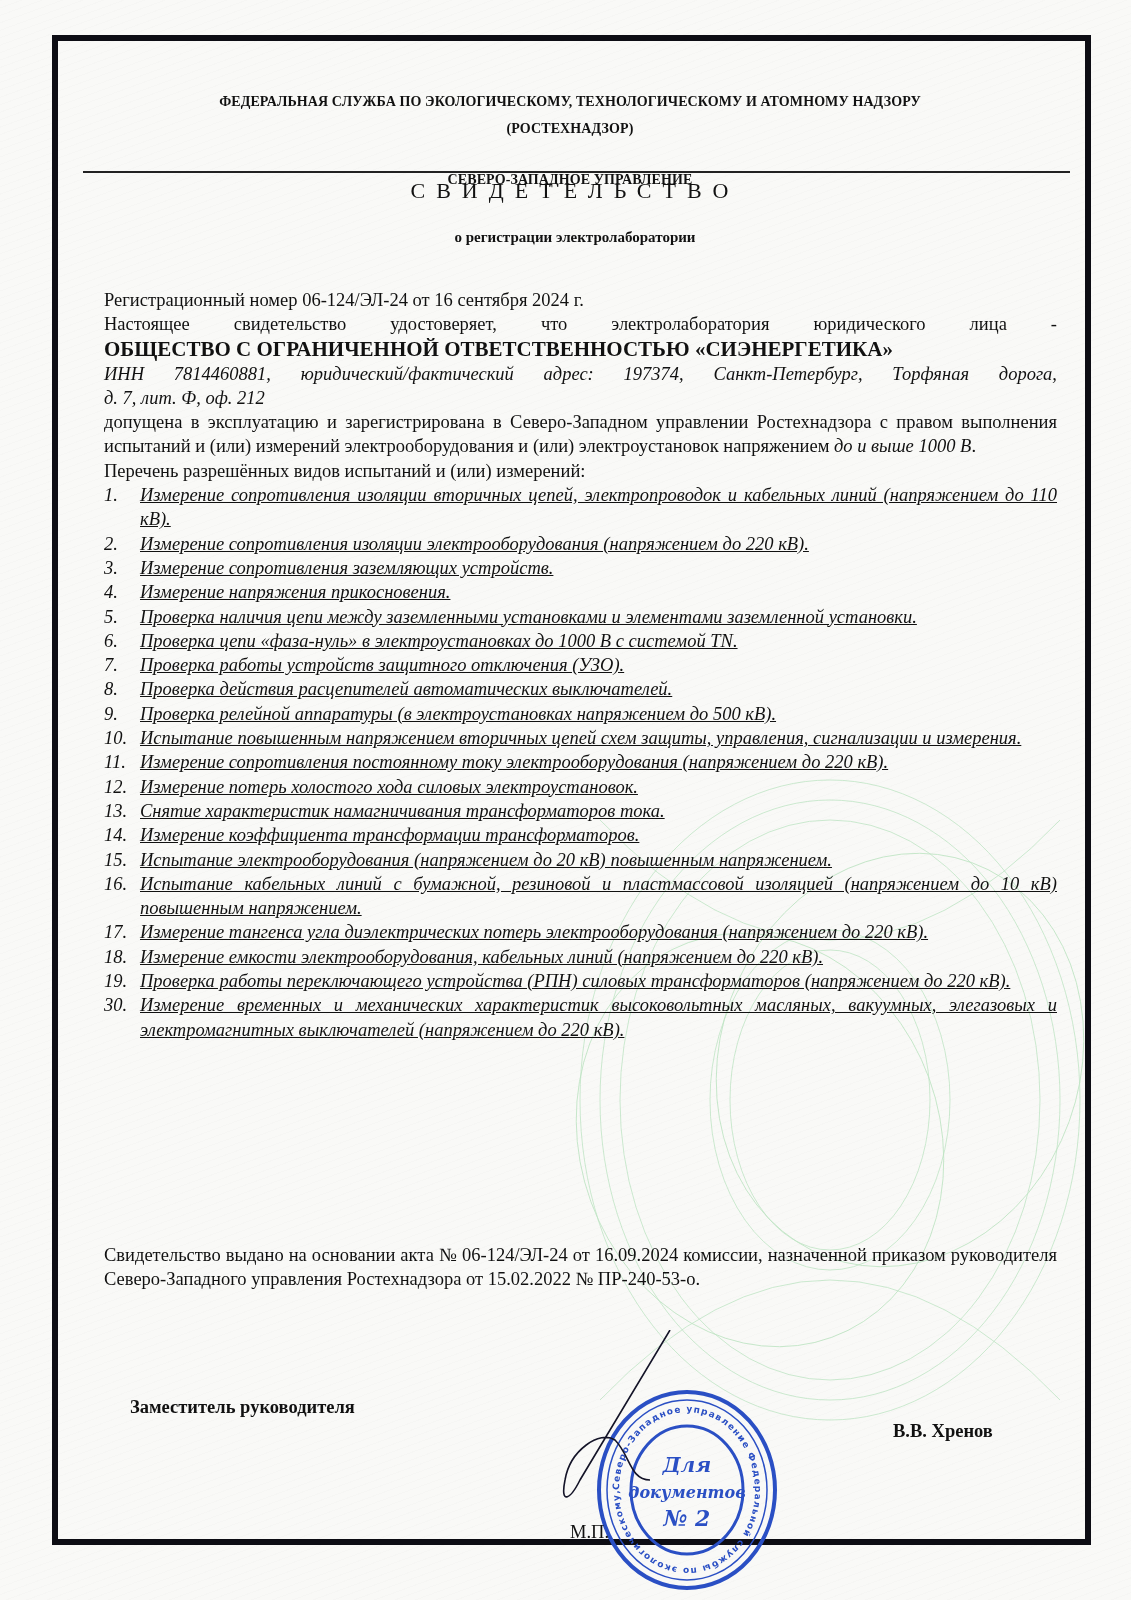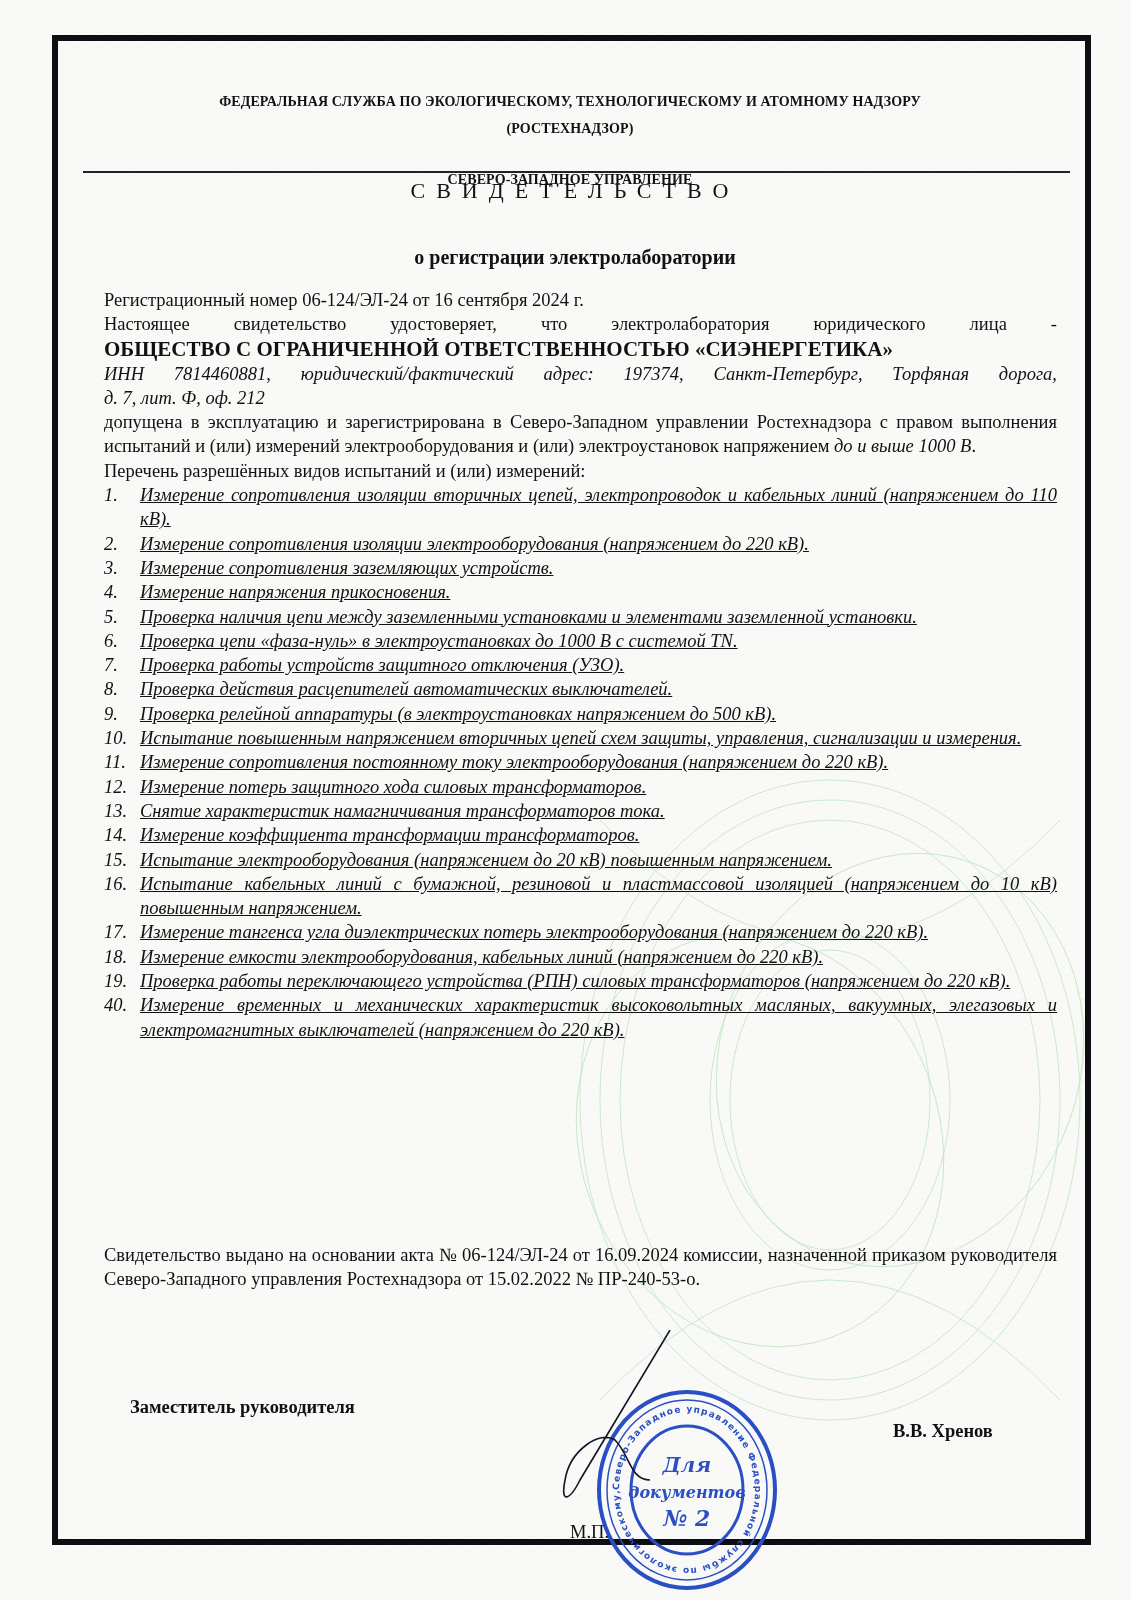--- a/index.html
+++ b/index.html
@@ -27,21 +27,21 @@
   .hdr {
     left:110px; width:920px; text-align:center; font-weight:bold; font-size:14px;
     letter-spacing:0.1px;
     margin-top:44px;
   }
   .rule { position:absolute; left:83px; top:171px; width:987px; height:2px; background:#222; }
   .title {
     left:60px; width:1030px; top:178px; text-align:center; font-weight:normal; font-size:22px;
     letter-spacing:11px;
   }
-  .subtitle { left:60px; width:1030px; top:246px; text-align:center; font-weight:bold; font-size:20px; }
+  .subtitle { left:60px; width:1030px; top:229px; text-align:center; font-weight:bold; font-size:15px; }
   .body { left:104px; width:953px; font-size:18.5px; line-height:24.3px; }
   .body p { margin:0; }
   .justify { text-align:justify; text-align-last:justify; }
   .justify-only { text-align:justify; }
   .b { font-weight:normal; }
   .i { font-style:italic; }
   .org { font-weight:bold; font-size:21px; line-height:25px; }
   ol.items { list-style:none; margin:0; padding:0; font-style:italic; }
   ol.items li { display:flex; }
   ol.items li .num { width:36px; flex:0 0 36px; }
@@ -129,21 +129,21 @@
     <li>
         <span class="num">10.</span>
         <span class="txt">Испытание повышенным напряжением вторичных цепей схем защиты, управления, сигнализации и измерения.</span>
       </li>
     <li>
         <span class="num">11.</span>
         <span class="txt">Измерение сопротивления постоянному току электрооборудования (напряжением до 220 кВ).</span>
       </li>
     <li>
         <span class="num">12.</span>
-        <span class="txt"> Измерение потерь защитного хода силовых трансформаторов.</span>
+        <span class="txt"> Измерение потерь холостого хода силовых электроустановок.</span>
       </li>
     <li>
         <span class="num">13.</span>
         <span class="txt">Снятие характеристик намагничивания трансформаторов тока.</span>
       </li>
     <li>
         <span class="num">14.</span>
         <span class="txt"> Измерение коэффициента трансформации трансформаторов.</span>
       </li>
     <li>
@@ -160,21 +160,21 @@
       </li>
     <li>
         <span class="num">18.</span>
         <span class="txt">Измерение емкости электрооборудования, кабельных линий (напряжением до 220 кВ).</span>
       </li>
     <li>
         <span class="num">19.</span>
         <span class="txt">Проверка работы переключающего устройства (РПН) силовых трансформаторов (напряжением до 220 кВ).</span>
       </li>
     <li>
-        <span class="num">40.</span>
+        <span class="num">30.</span>
         <span class="txt">Измерение временных и механических характеристик высоковольтных масляных, вакуумных, элегазовых и электромагнитных выключателей  (напряжением до 220 кВ).</span>
       </li>
   </ol>
 </div>
 
 <div class="abs body" style="top:1243px;">
   <p class="justify-only"><span>Свидетельство выдано на основании акта </span><span class="b">№ 06-124/ЭЛ-24</span><span> от </span><span class="b">16.09.2024</span><span> комиссии, назначенной приказом руководителя Северо-Западного управления Ростехнадзора от 15.02.2022 № ПР-240-53-о.</span></p>
 </div>
 
 <div class="abs sig-label" style="left:130px; top:1397px;">Заместитель руководителя</div>

